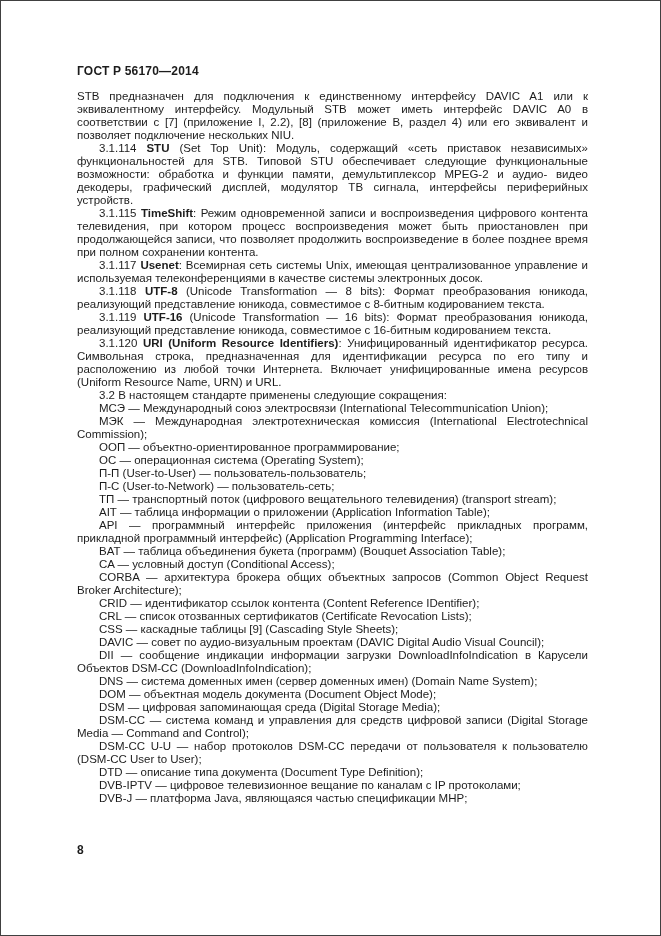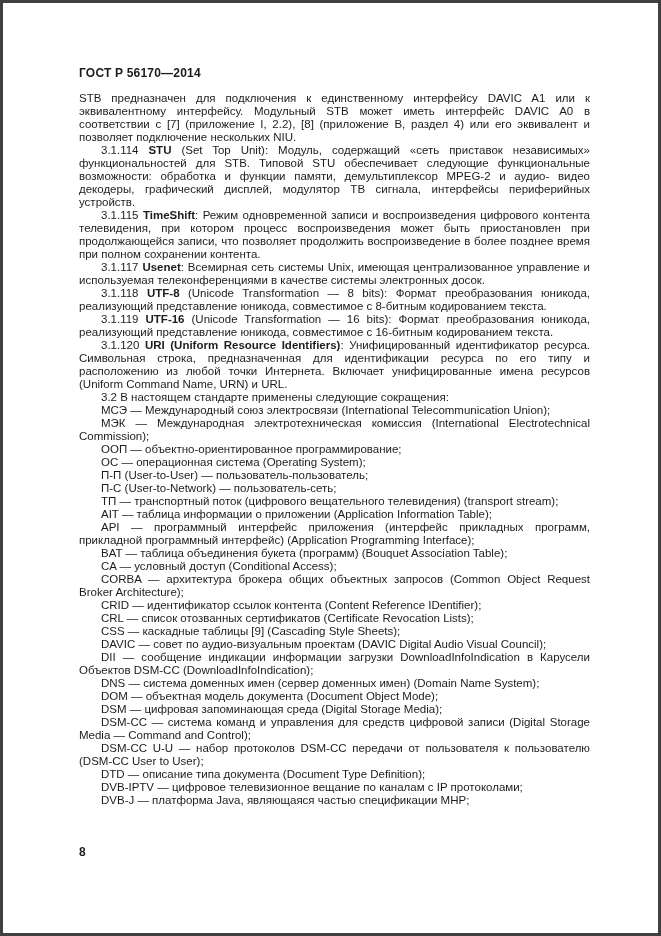--- a/index.html
+++ b/index.html
@@ -6,21 +6,21 @@
     margin: 0;
     padding: 0;
     background: #ffffff;
   }
   .page {
     position: relative;
     width: 661px;
     height: 936px;
     background: #ffffff;
     box-sizing: border-box;
-    border: 3px solid #404040;
+    border: 1px solid #404040;
     font-family: "Liberation Sans", "DejaVu Sans", sans-serif;
     color: #1c1c1c;
     overflow: hidden;
   }
   .doc-header {
     position: absolute;
     left: 76px;
     top: 63px;
     font-size: 12px;
     font-weight: bold;
@@ -53,21 +53,21 @@
 <div class="page">
   <div class="doc-header">ГОСТ Р 56170—2014</div>
 
   <div class="doc-body">
       <div class="para"><span>STB предназначен для подключения к единственному интерфейсу DAVIC A1 или к эквивалентному интерфейсу. Модульный STB может иметь интерфейс DAVIC A0 в соответствии с [7] (приложение I, 2.2), [8] (приложение B, раздел 4) или его эквивалент и позволяет подключение нескольких NIU.</span></div>
       <div class="para indent"><span>3.1.114 </span><span class="bold">STU</span><span> (Set Top Unit): Модуль, содержащий «сеть приставок независимых» функциональностей для STB. Типовой STU обеспечивает следующие функциональные возможности: обработка и функции памяти, демультиплексор MPEG-2 и аудио- видео декодеры, графический дисплей, модулятор ТВ сигнала, интерфейсы периферийных устройств.</span></div>
       <div class="para indent"><span>3.1.115 </span><span class="bold">TimeShift</span><span>: Режим одновременной записи и воспроизведения цифрового контента телевидения, при котором процесс воспроизведения может быть приостановлен при продолжающейся записи, что позволяет продолжить воспроизведение в более позднее время при полном сохранении контента.</span></div>
       <div class="para indent"><span>3.1.117 </span><span class="bold">Usenet</span><span>: Всемирная сеть системы Unix, имеющая централизованное управление и используемая телеконференциями в качестве системы электронных досок.</span></div>
       <div class="para indent"><span>3.1.118 </span><span class="bold">UTF-8</span><span> (Unicode Transformation — 8 bits): Формат преобразования юникода, реализующий представление юникода, совместимое с 8-битным кодированием текста.</span></div>
       <div class="para indent"><span>3.1.119 </span><span class="bold">UTF-16</span><span> (Unicode Transformation — 16 bits): Формат преобразования юникода, реализующий представление юникода, совместимое с 16-битным кодированием текста.</span></div>
-      <div class="para indent"><span>3.1.120 </span><span class="bold">URI (Uniform Resource Identifiers)</span><span>: Унифицированный идентификатор ресурса. Символьная строка, предназначенная для идентификации ресурса по его типу и расположению из любой точки Интернета. Включает унифицированные имена ресурсов (Uniform Command Name, URN) и URL.</span></div>
+      <div class="para indent"><span>3.1.120 </span><span class="bold">URI (Uniform Resource Identifiers)</span><span>: Унифицированный идентификатор ресурса. Символьная строка, предназначенная для идентификации ресурса по его типу и расположению из любой точки Интернета. Включает унифицированные имена ресурсов (Uniform Resource Name, URN) и URL.</span></div>
       <div class="para indent"><span>3.2 В настоящем стандарте применены следующие сокращения:</span></div>
       <div class="para indent"><span>МСЭ — Международный союз электросвязи (International Telecommunication Union);</span></div>
       <div class="para indent"><span>МЭК — Международная электротехническая комиссия (International Electrotechnical Commission);</span></div>
       <div class="para indent"><span>ООП — объектно-ориентированное программирование;</span></div>
       <div class="para indent"><span>ОС — операционная система (Operating System);</span></div>
       <div class="para indent"><span>П-П (User-to-User) — пользователь-пользователь;</span></div>
       <div class="para indent"><span>П-С (User-to-Network) — пользователь-сеть;</span></div>
       <div class="para indent"><span>ТП — транспортный поток (цифрового вещательного телевидения) (transport stream);</span></div>
       <div class="para indent"><span>AIT — таблица информации о приложении (Application Information Table);</span></div>
       <div class="para indent"><span>API — программный интерфейс приложения (интерфейс прикладных программ, прикладной программный интерфейс) (Application Programming Interface);</span></div>

